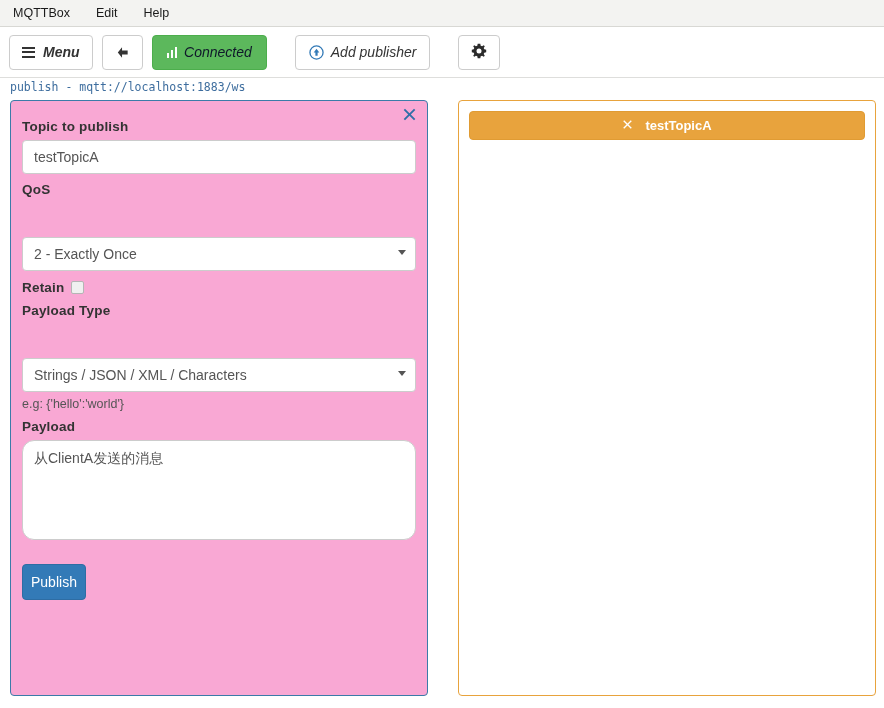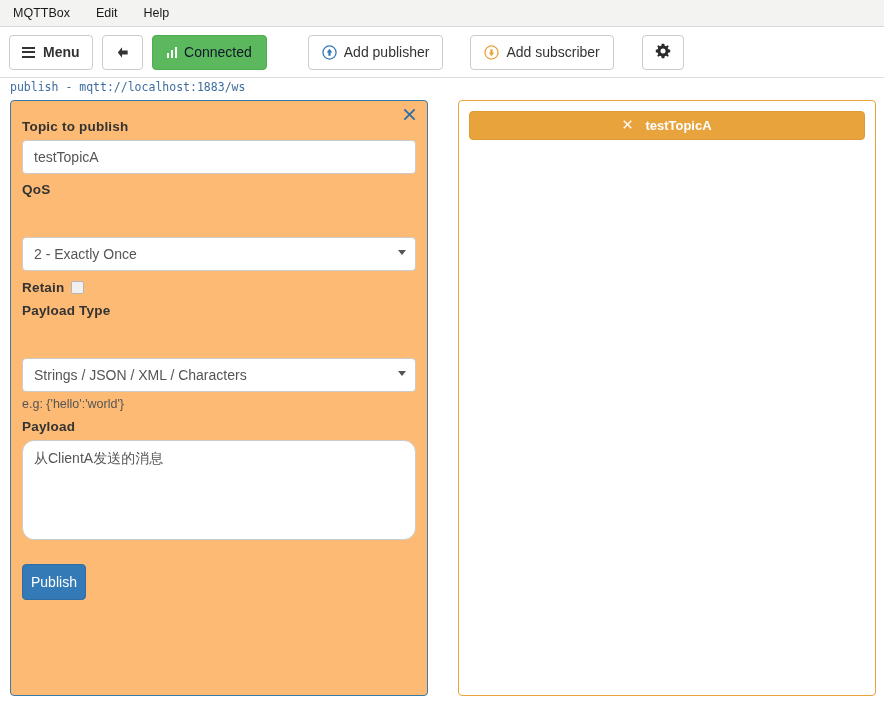--- a/index.html
+++ b/index.html
@@ -45,20 +45,21 @@
     border-radius: 4px;
     background: #ffffff;
     display: flex;
     align-items: center;
     justify-content: flex-end;
     gap: 7px;
     padding: 0 13px;
     font-size: 14px;
     color: #333333;
     white-space: nowrap;
+    font-style: italic;
   }
   .tbtn.menu-btn { font-weight: bold; padding: 0 12px; gap: 8px; }
   .tbtn.icon-only { padding: 0 12px; }
   .tbtn.connected {
     background: #5cb85c;
     border-color: #4cae4c;
     color: #0f172a;
     padding: 0 14px;
   }
   .tbtn .lbl { font-size: 14px; }
@@ -98,21 +99,21 @@
     padding: 0;
   }
 
   
   #publisher-panel {
     position: absolute;
     left: 10px; top: 4px;
     width: 418px; height: 596px;
     border: 1px solid #3b7ba8;
     border-radius: 4px;
-    background: #fdba74;
+    background: #f9a8d4;
     padding: 10px 11px;
   }
   .close-x {
     position: absolute;
     top: 6px; right: 9px;
     width: 17px; height: 17px;
     color: #2f6fa7;
     font-size: 17px;
     line-height: 17px;
     font-weight: bold;
@@ -242,39 +243,30 @@
 
   <div class="tbtn connected">
     <span class="signal-icon">
         <i></i>
         <i></i>
         <i></i>
       </span>
     <span class="lbl">Connected</span>
   </div>
 
-  <div class="tbtn" style="margin-left:32px">
+  <div class="tbtn" style="margin-left:19px">
     <span class="circ-icon">
       <svg width="15" height="15" viewBox="0 0 16 16">
         <circle cx="8" cy="8" r="7" fill="none" stroke="#337ab7" stroke-width="1.4"></circle>
         <path d="M8 4 L11 8 L9.2 8 L9.2 11.5 L6.8 11.5 L6.8 8 L5 8 Z" fill="#337ab7"></path>
       </svg>
     </span>
     <span class="lbl">Add publisher</span>
   </div>
 
-  <div class="tbtn" style="margin-left:18px">
-    <span class="circ-icon">
-      <svg width="15" height="15" viewBox="0 0 16 16">
-        <circle cx="8" cy="8" r="7" fill="none" stroke="#e8a33d" stroke-width="1.4"></circle>
-        <path d="M8 12 L5 8 L6.8 8 L6.8 4.5 L9.2 4.5 L9.2 8 L11 8 Z" fill="#e8a33d"></path>
-      </svg>
-    </span>
-    <span class="lbl">Add subscriber</span>
-  </div>
 
   <div class="tbtn icon-only" style="margin-left:19px">
     <span>
       <svg width="16" height="16" viewBox="0 0 16 16">
         <path fill="#2b2b2b" d="M8 0.8 L9.3 0.8 L9.7 2.7 L11.1 3.3 L12.7 2.2 L13.8 3.3 L12.7 4.9 L13.3 6.3 L15.2 6.7 L15.2 8 L15.2 9.3 L13.3 9.7 L12.7 11.1 L13.8 12.7 L12.7 13.8 L11.1 12.7 L9.7 13.3 L9.3 15.2 L8 15.2 L6.7 15.2 L6.3 13.3 L4.9 12.7 L3.3 13.8 L2.2 12.7 L3.3 11.1 L2.7 9.7 L0.8 9.3 L0.8 8 L0.8 6.7 L2.7 6.3 L3.3 4.9 L2.2 3.3 L3.3 2.2 L4.9 3.3 L6.3 2.7 L6.7 0.8 Z"></path>
         <circle cx="8" cy="8" r="2.5" fill="#ffffff"></circle>
       </svg>
     </span>
   </div>
 

